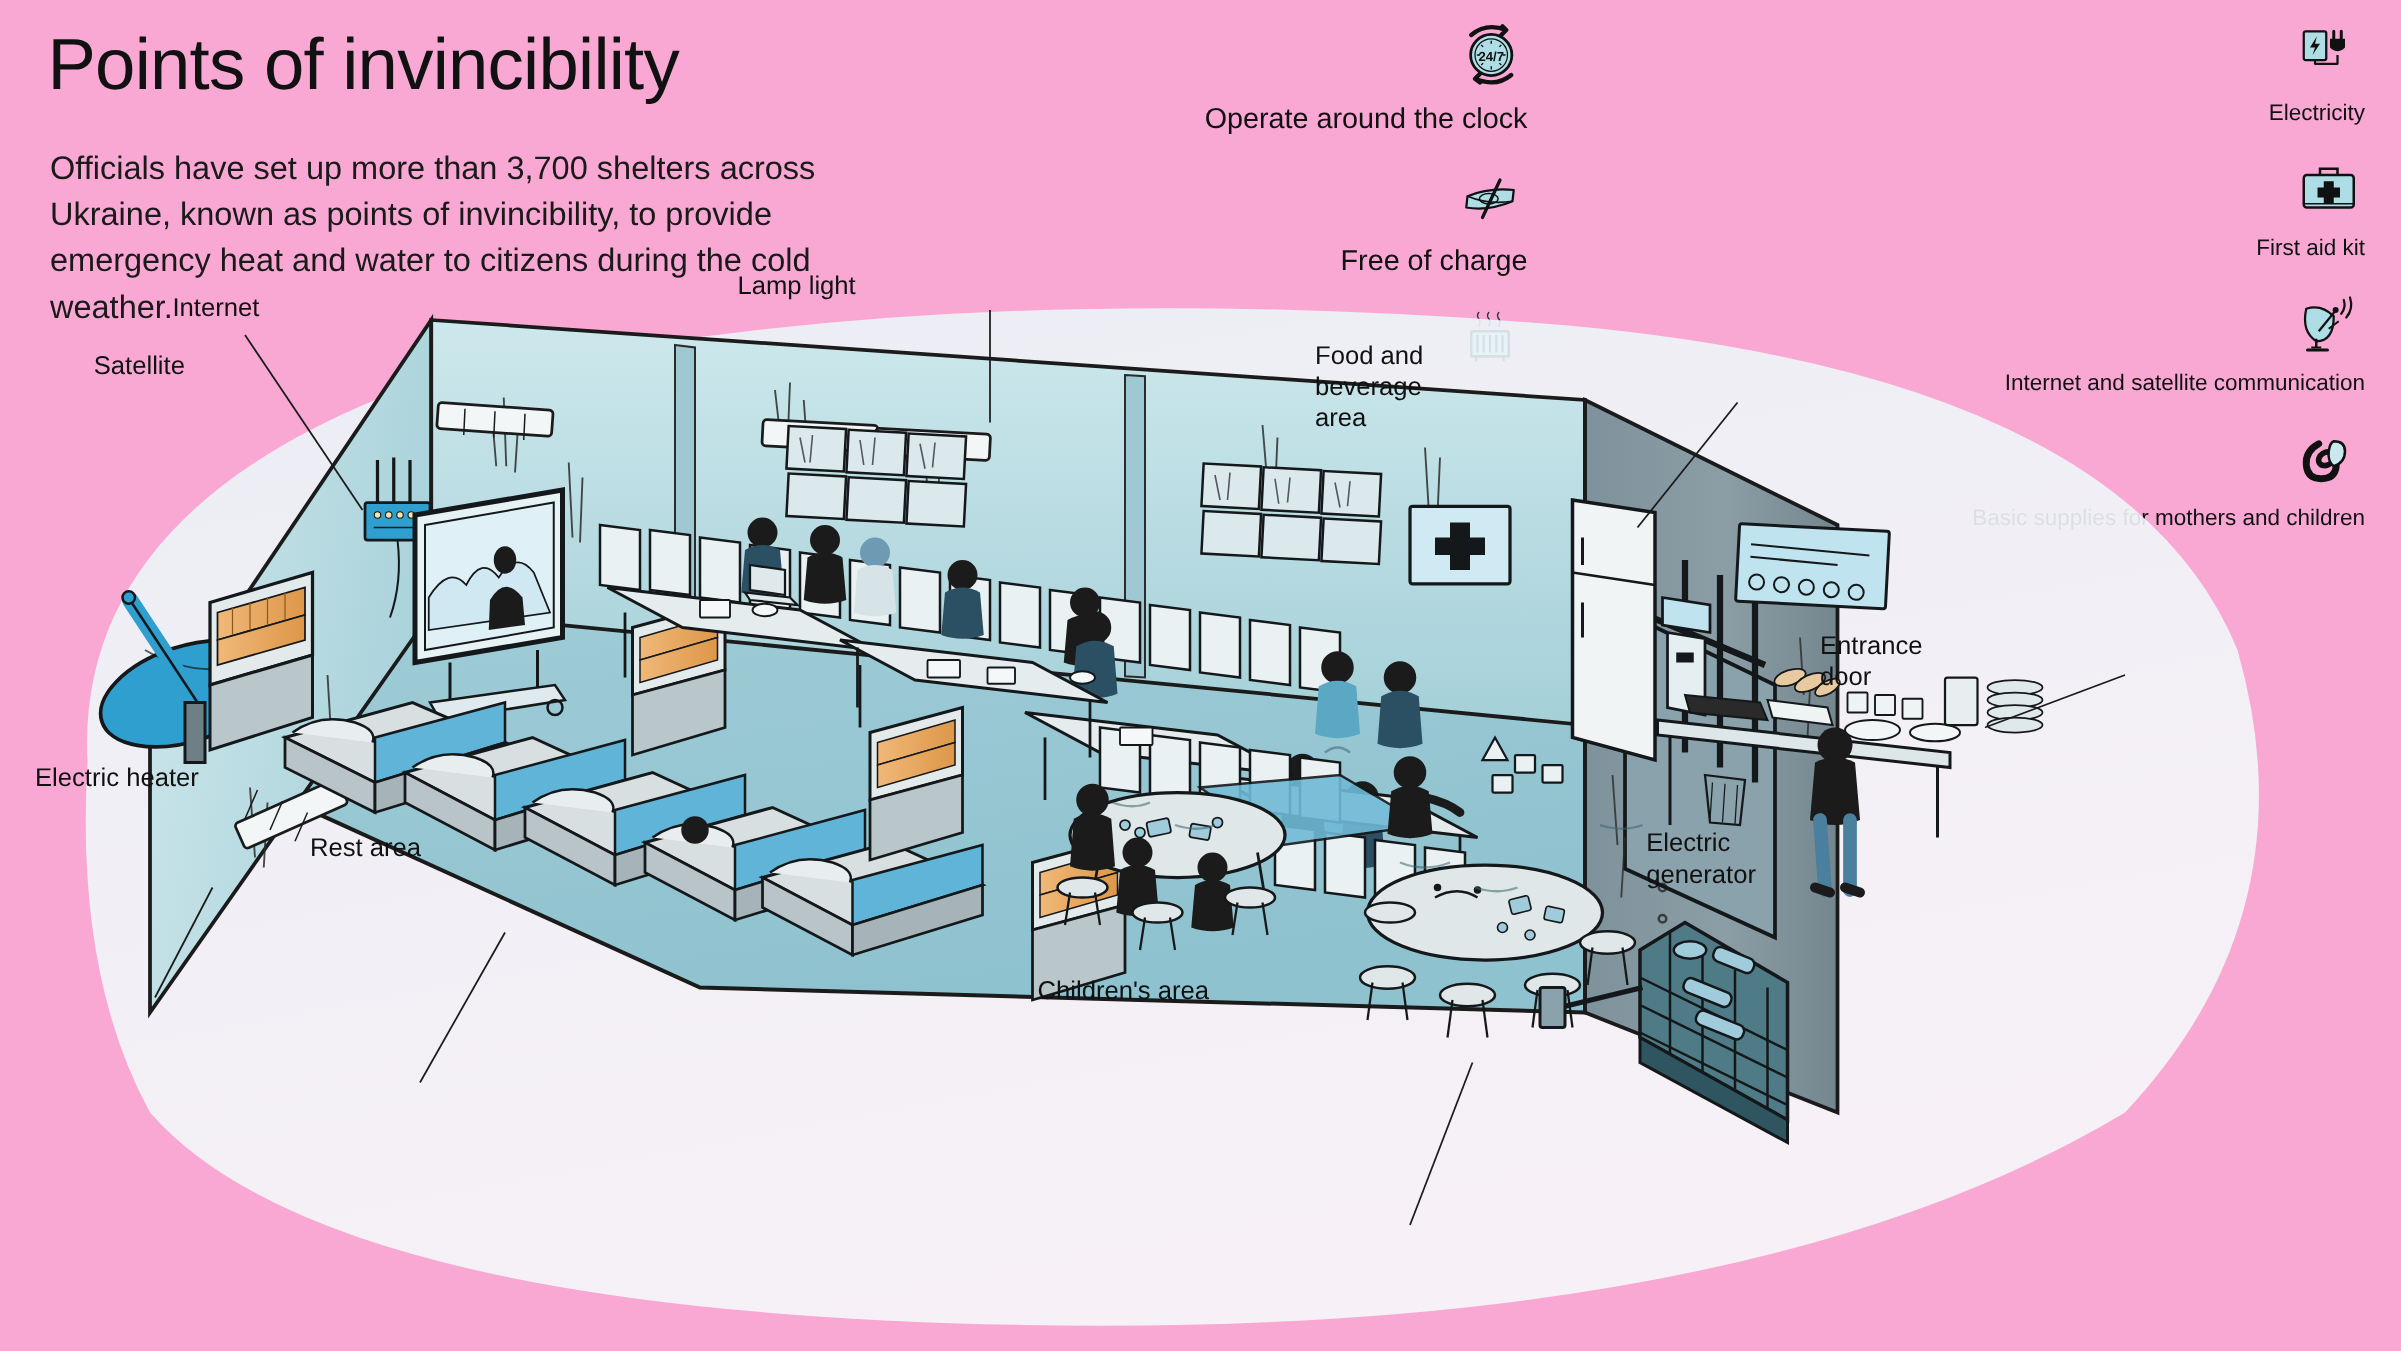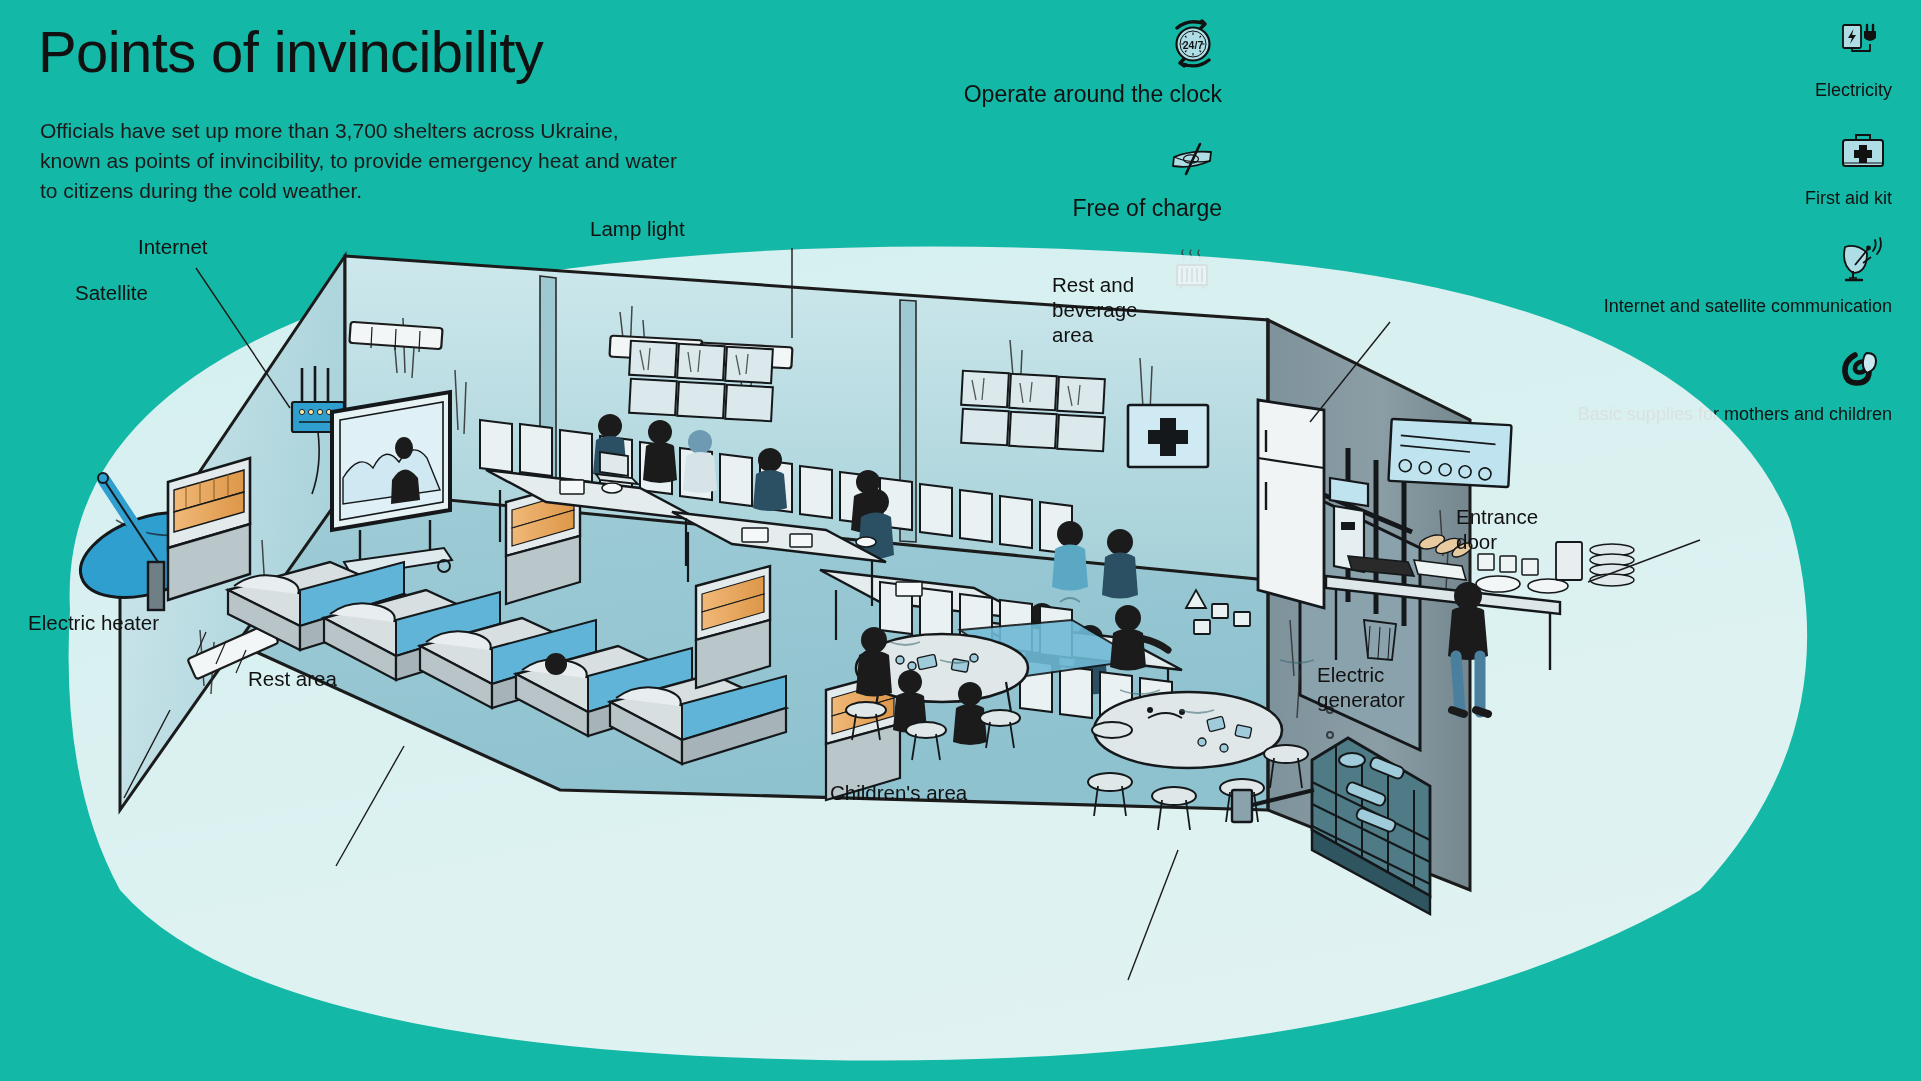--- a/index.html
+++ b/index.html
@@ -2,31 +2,31 @@
 <html><head>
 <meta charset="utf-8">
 <style>
   * { box-sizing: border-box; margin: 0; padding: 0; }
   html, body {
     width: 1921px; height: 1081px;
     background: #ffffff;
     font-family: "Liberation Sans", sans-serif;
     overflow: hidden;
   }
-  #root { position: relative; width: 1921px; height: 1081px; background:#14b8a6; }
+  #root { position: relative; width: 1921px; height: 1081px; background:#f9a8d4; }
 
   
   .title {
     position: absolute; left: 38px; top: 22px;
     font-size: 58px; font-weight: 400; color: #111; letter-spacing: -0.6px;
     line-height: 1.05;
   }
   .subtitle {
     position: absolute; left: 40px; top: 116px; width: 640px;
-    font-size: 21px; color: #1a1a1a; line-height: 1.42; font-weight: 400;
+    font-size: 26px; color: #1a1a1a; line-height: 1.42; font-weight: 400;
   }
 
   
   .legend { position: absolute; display: flex; flex-direction: column; }
   #legend-left  { left: 872px;  top: 18px;  width: 350px; }
   #legend-right { left: 1232px; top: 18px;  width: 660px; }
   .legend-item {
     display: flex; align-items: flex-end; margin-bottom: 24px; flex-direction: column;
   }
   #legend-left .legend-item { min-height: 54px; }
@@ -751,21 +751,21 @@
     <path d="M170 520 L124 608"></path>
     <path d="M404 556 L336 676"></path>
     <path d="M1178 660 L1128 790"></path>
   </g>
 </svg>
 </div>
 
 <div class="callout" style="left:55px;  top:280px;margin-left:20px;">Satellite</div>
 <div class="callout" style="left:138px; top:234px;">Internet</div>
 <div class="callout" style="left:590px; top:216px;">Lamp light</div>
-<div class="callout" style="left:1052px;top:272px;">Rest and
+<div class="callout" style="left:1052px;top:272px;">Food and
 beverage
 area</div>
 <div class="callout" style="left:1456px;top:504px;">Entrance
 door</div>
 <div class="callout" style="left:1317px;top:662px;">Electric
 generator</div>
 <div class="callout" style="left:28px;  top:610px;">Electric heater</div>
 <div class="callout" style="left:248px; top:666px;">Rest area</div>
 <div class="callout" style="left:830px; top:780px;">Children's area</div>
 

